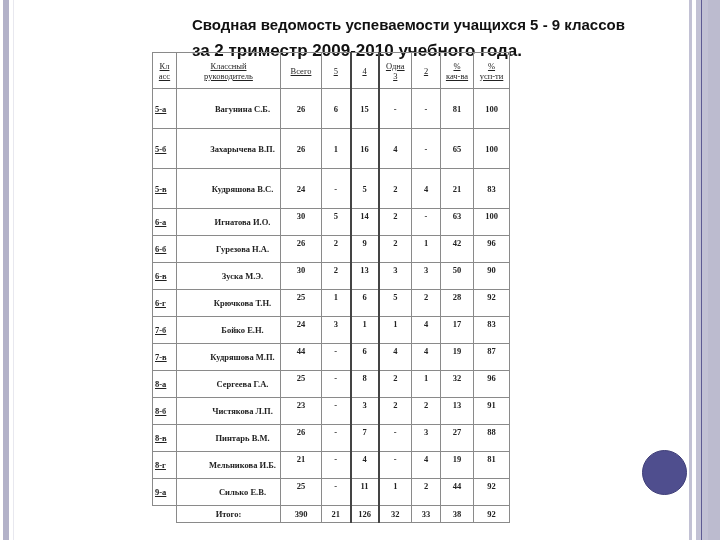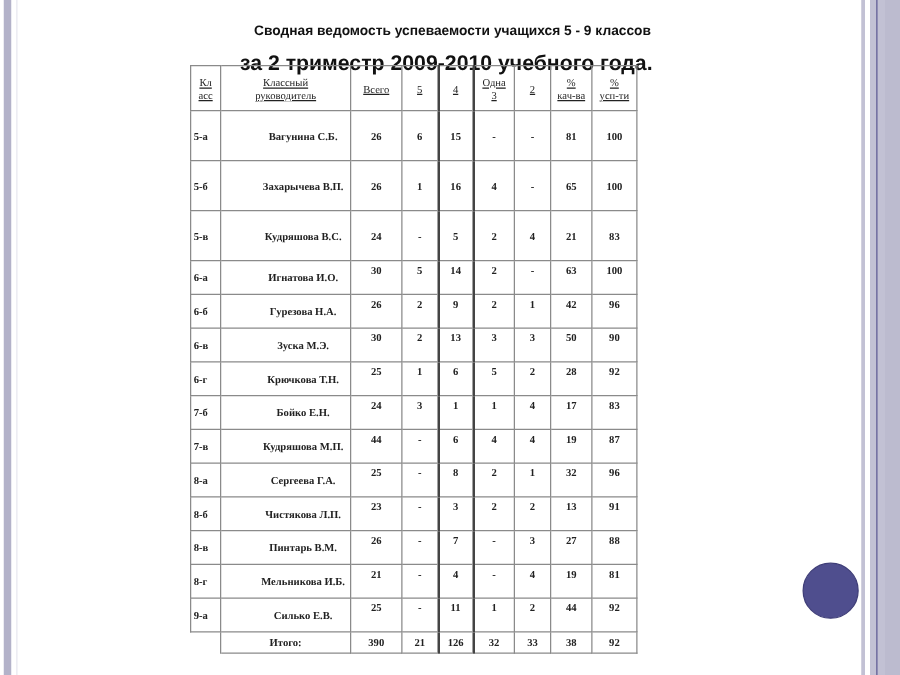--- a/index.html
+++ b/index.html
@@ -16,37 +16,37 @@
   .right-line { position: absolute; left: 701px; top: 0; width: 1px; height: 540px; background: #5d5a93; }
   .right-edge { position: absolute; left: 708px; top: 0; width: 12px; height: 540px; background: #bcbbcf; }
   .circle {
     position: absolute; left: 642px; top: 450px; width: 43px; height: 43px;
     border-radius: 50%; background: #4f4e8e; border: 1px solid #3f3e78;
   }
 
   .doc { position: absolute; left: 152px; top: 18px; width: 380px; }
   .title {
     text-align: center; font-family: "Liberation Sans", sans-serif; font-weight: bold;
-    font-size: 11px; color: #111; line-height: 14px; white-space: nowrap;
+    font-size: 15px; color: #111; line-height: 14px; white-space: nowrap;
   }
   .title.t1 { margin-left: 40px; }
   .title.t2 { margin-top: 12px; font-size: 17px; margin-left: 30px; }
 
   table.grid {
     position: absolute; left: 152px; top: 52px;
     border-collapse: collapse; table-layout: fixed;
     font-family: "Liberation Serif", serif; font-size: 8.5px; color: #222;
   }
   table.grid td {
     border: 1px solid #8a8a8a; text-align: center; padding: 0; overflow: hidden;
     white-space: nowrap;
   }
   table.grid thead td { height: 35px; line-height: 10px; font-weight: normal; text-decoration: underline; }
   table.grid td.bold-l { border-left: 2px solid #444; }
-  table.grid td.cls { font-weight: bold; text-align: left; padding-left: 2px; }
+  table.grid td.cls { font-weight: bold; text-align: left; padding-left: 2px; text-decoration: underline; }
   table.grid td.name { font-weight: bold; padding-left: 28px; }
   table.grid tbody td { font-weight: bold; }
   table.grid tbody.tall td { height: 39px; vertical-align: middle; }
   table.grid tbody.std td { height: 24px; }
   table.grid tbody.std td.num { vertical-align: top; padding-top: 2px; }
   table.grid tr.total td { height: 16px; }
   td.noborder { border: none !important; }
 </style>
 </head>
 <body>

